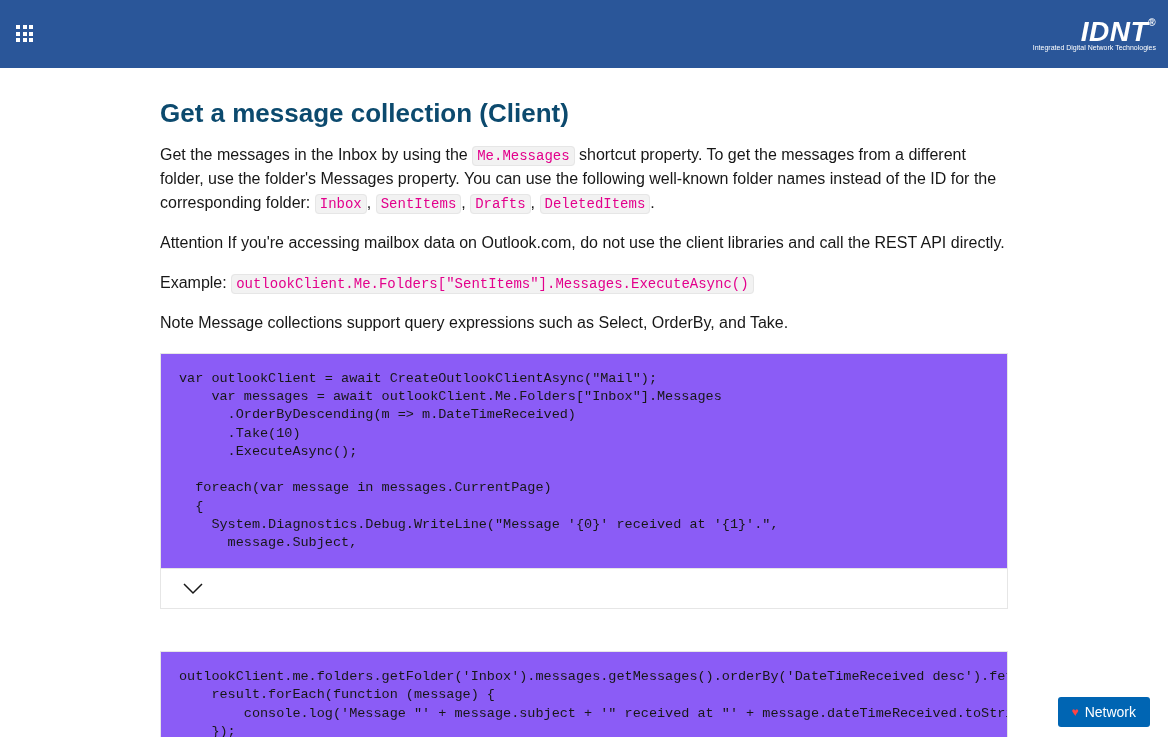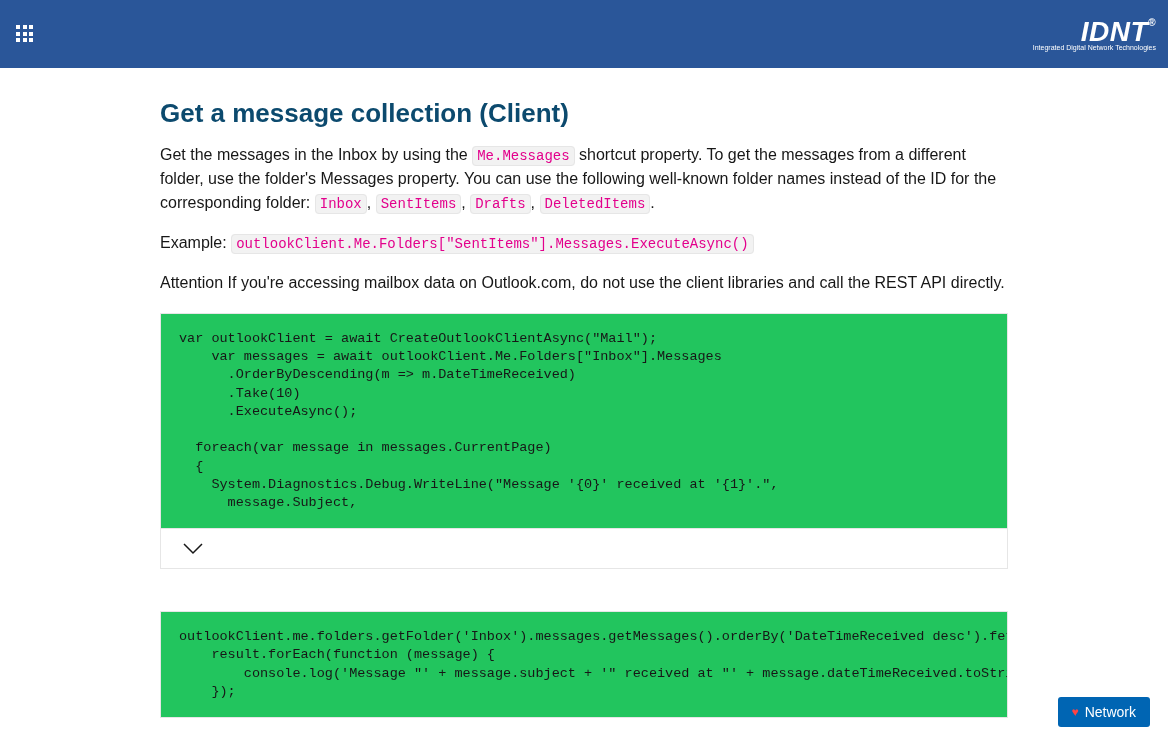--- a/index.html
+++ b/index.html
@@ -86,21 +86,21 @@
     color: #0065b3;
     text-decoration: none;
     cursor: pointer;
   }
   .codeblock-wrap {
     border: 1px solid #e6e6e6;
     margin-top: 18px;
     margin-bottom: 42px;
   }
   .codeblock {
-    background: #22c55e;
+    background: #8b5cf6;
     overflow-x: auto;
   }
   pre {
     font-family: Consolas, "Courier New", monospace;
     font-size: 13.5px;
     line-height: 1.35;
     padding: 16px 18px;
     white-space: pre;
     color: #171717;
   }
@@ -156,27 +156,30 @@
 
 <div class="container">
 
   <h2 class="title">Get a message collection (Client)</h2>
 
   <p class="para">
     <span>Get the messages in the Inbox by using the </span><code class="inline">Me.Messages</code><span> shortcut property. To get the messages from a different folder, use the folder's </span><b>Messages</b><span> property. You can use the following well-known folder names instead of the ID for the corresponding folder: </span><code class="inline">Inbox</code>, <code class="inline">SentItems</code>, <code class="inline">Drafts</code>, <code class="inline">DeletedItems</code>.
   </p>
 
   <p class="para">
+    <b>Attention</b><span> If you're accessing mailbox data on Outlook.com, do not use the client libraries and call the REST API directly.</span>
+  </p>
+
+  <p class="para">
     <span>Example: </span><code class="inline">outlookClient.Me.Folders["SentItems"].Messages.ExecuteAsync()</code>
   </p>
 
   <p class="para">
-    <b>Attention</b><span> If you're accessing mailbox data on Outlook.com, do not use the client libraries and call the REST API directly.</span>
-  </p>
-
+    <b>Note</b><span> Message collections support query expressions such as </span><b>Select</b>, <b>OrderBy</b>, and <b>Take</b>.
+  </p>
 
 
   <div class="codeblock-wrap">
     <div class="codeblock">
       <pre>var outlookClient = await CreateOutlookClientAsync("Mail");
     var messages = await outlookClient.Me.Folders["Inbox"].Messages
       .OrderByDescending(m =&gt; m.DateTimeReceived)
       .Take(10)
       .ExecuteAsync();
 

